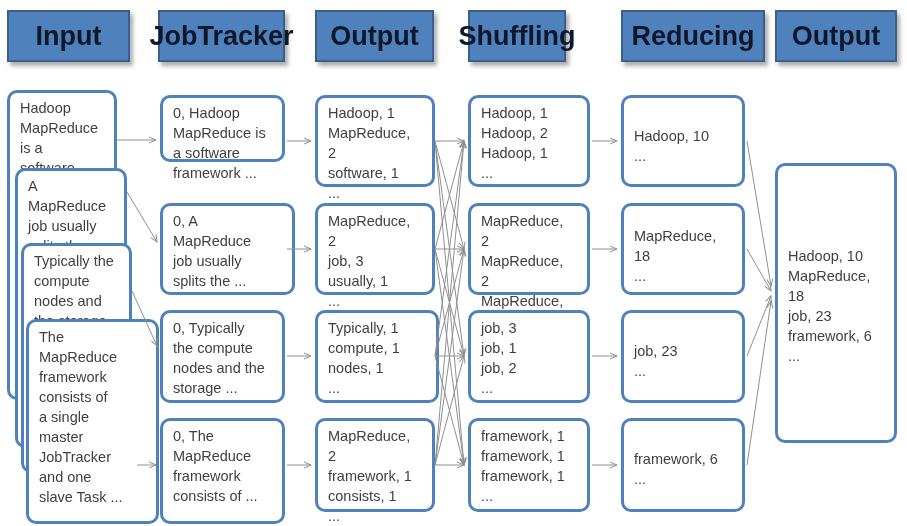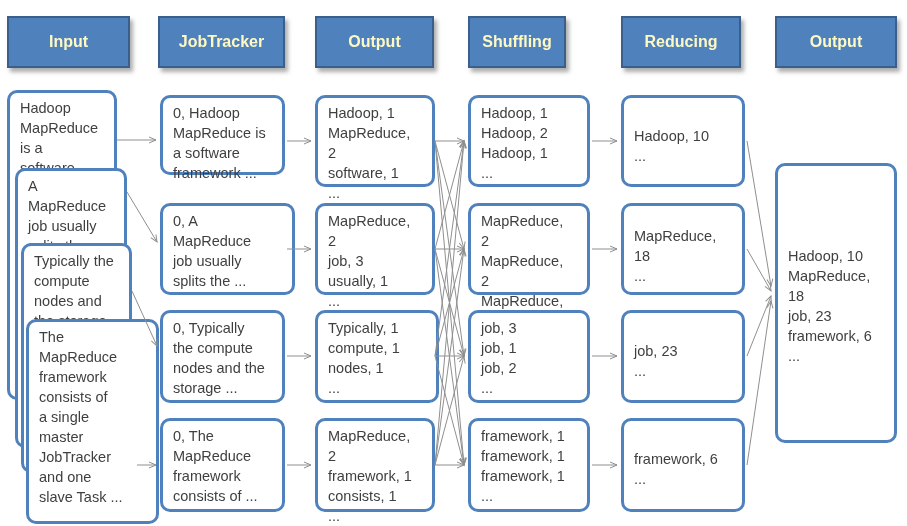--- a/index.html
+++ b/index.html
@@ -1,24 +1,24 @@
 <!DOCTYPE html>
 <html><head>
 <meta charset="utf-8">
 <style>
   html,body{margin:0;padding:0;background:#ffffff;}
   #canvas{
     position:relative;width:907px;height:526px;background:#ffffff;overflow:hidden;
     font-family:"Liberation Sans","DejaVu Sans",sans-serif;
   }
   .hbox{
-    position:absolute;top:16px;height:52px;
+    position:absolute;top:10px;height:52px;
     background:#4F81BD;border:2px solid #3A5F8B;box-sizing:border-box;
     display:flex;align-items:center;justify-content:center;
-    font-size:16px;font-weight:bold;color:#fef9c3;
+    font-size:27px;font-weight:bold;color:#0f172a;
     box-shadow:3px 4px 4px rgba(130,130,130,0.65);
   }
   .fbox{
     position:absolute;background:#ffffff;border:3px solid #4F81BD;border-radius:10px;
     box-sizing:border-box;
   }
   .btext{
     white-space:pre-line;font-size:14.5px;line-height:20px;color:#3F3F3F;
     padding:5px 12px 0 10px;
   }
@@ -30,21 +30,21 @@
 </style>
 </head>
 <body>
 
 <div id="canvas">
 
   <div class="hbox" style="left:7px;width:123px">Input</div>
   <div class="hbox" style="left:158px;width:127px">JobTracker</div>
   <div class="hbox" style="left:315px;width:119px">Output</div>
   <div class="hbox" style="left:468px;width:98px">Shuffling</div>
-  <div class="hbox" style="left:621px;width:120px">Reducing</div>
+  <div class="hbox" style="left:621px;width:144px">Reducing</div>
   <div class="hbox" style="left:775px;width:122px">Output</div>
 
   <div class="fbox z1" style="left:7px;top:90px;width:110px;height:310px">
       <div class="btext">Hadoop
 MapReduce
 is a
 software ...</div>
     </div>
   <div class="fbox z2" style="left:15px;top:168px;width:112px;height:280px">
       <div class="btext">A
@@ -63,39 +63,39 @@
 MapReduce
 framework
 consists of
 a single
 master
 JobTracker
 and one
 slave Task ...</div>
     </div>
 
-  <div class="fbox" style="left:160px;top:95px;width:125px;height:80px">
+  <div class="fbox" style="left:160px;top:95px;width:125px;height:67px">
       <div class="btext">0, Hadoop
 MapReduce is
 a software
 framework ...</div>
     </div>
   <div class="fbox" style="left:160px;top:203px;width:135px;height:92px">
       <div class="btext">0, A
 MapReduce
 job usually
 splits the ...</div>
     </div>
   <div class="fbox" style="left:160px;top:310px;width:125px;height:93px">
       <div class="btext">0, Typically
 the compute
 nodes and the
 storage ...</div>
     </div>
-  <div class="fbox" style="left:160px;top:418px;width:125px;height:94px">
+  <div class="fbox" style="left:160px;top:418px;width:125px;height:106px">
       <div class="btext">0, The
 MapReduce
 framework
 consists of ...</div>
     </div>
 
   <div class="fbox" style="left:315px;top:95px;width:120px;height:92px">
       <div class="btext">Hadoop, 1
 MapReduce, 2
 software, 1

